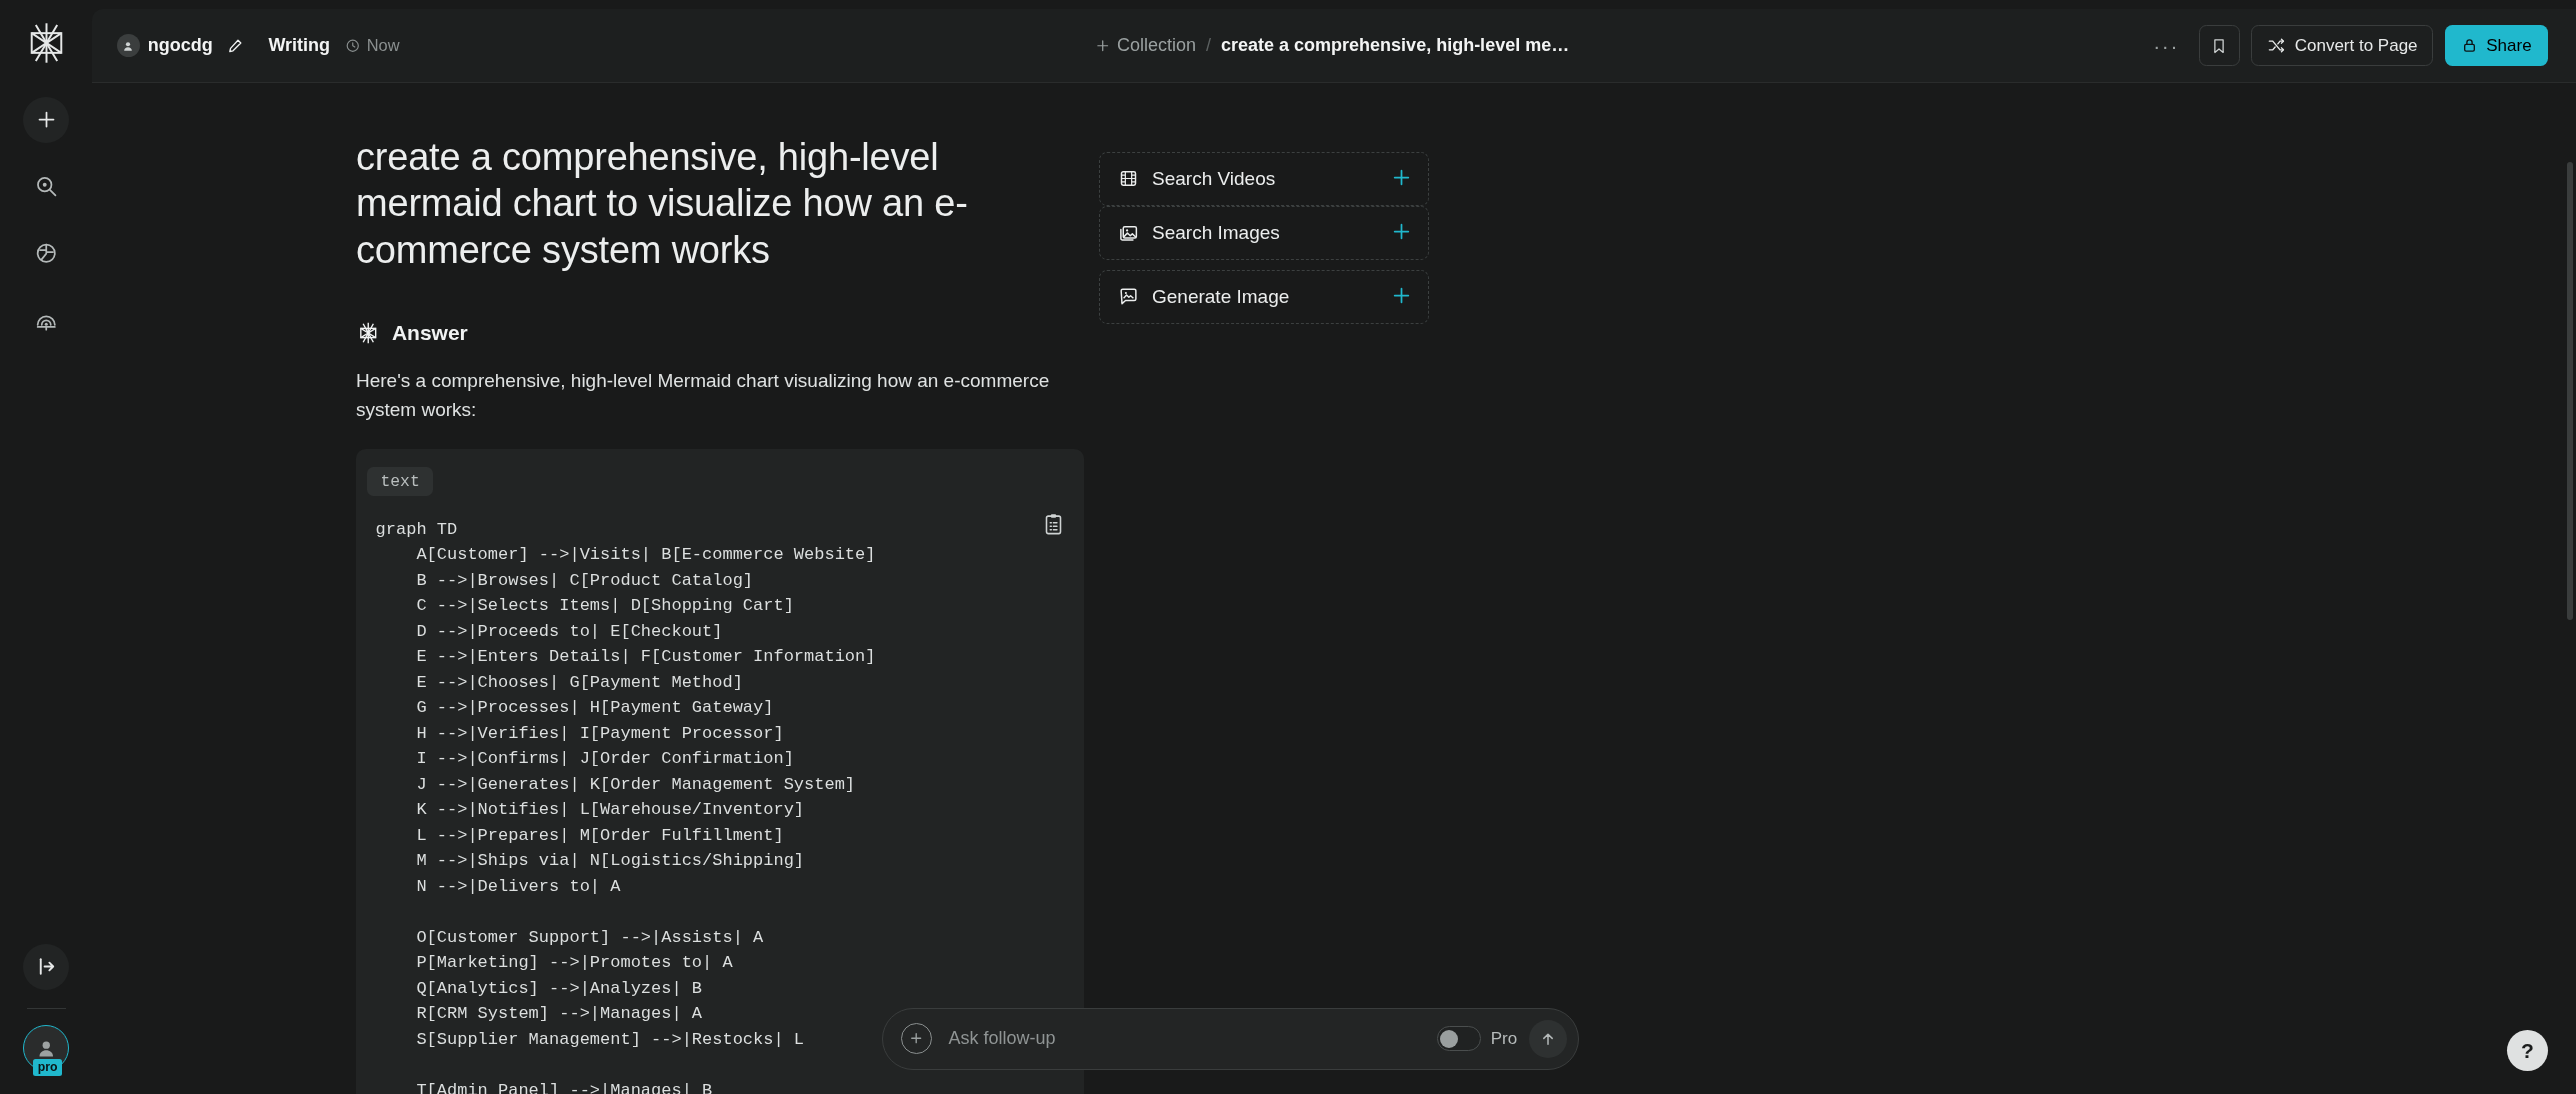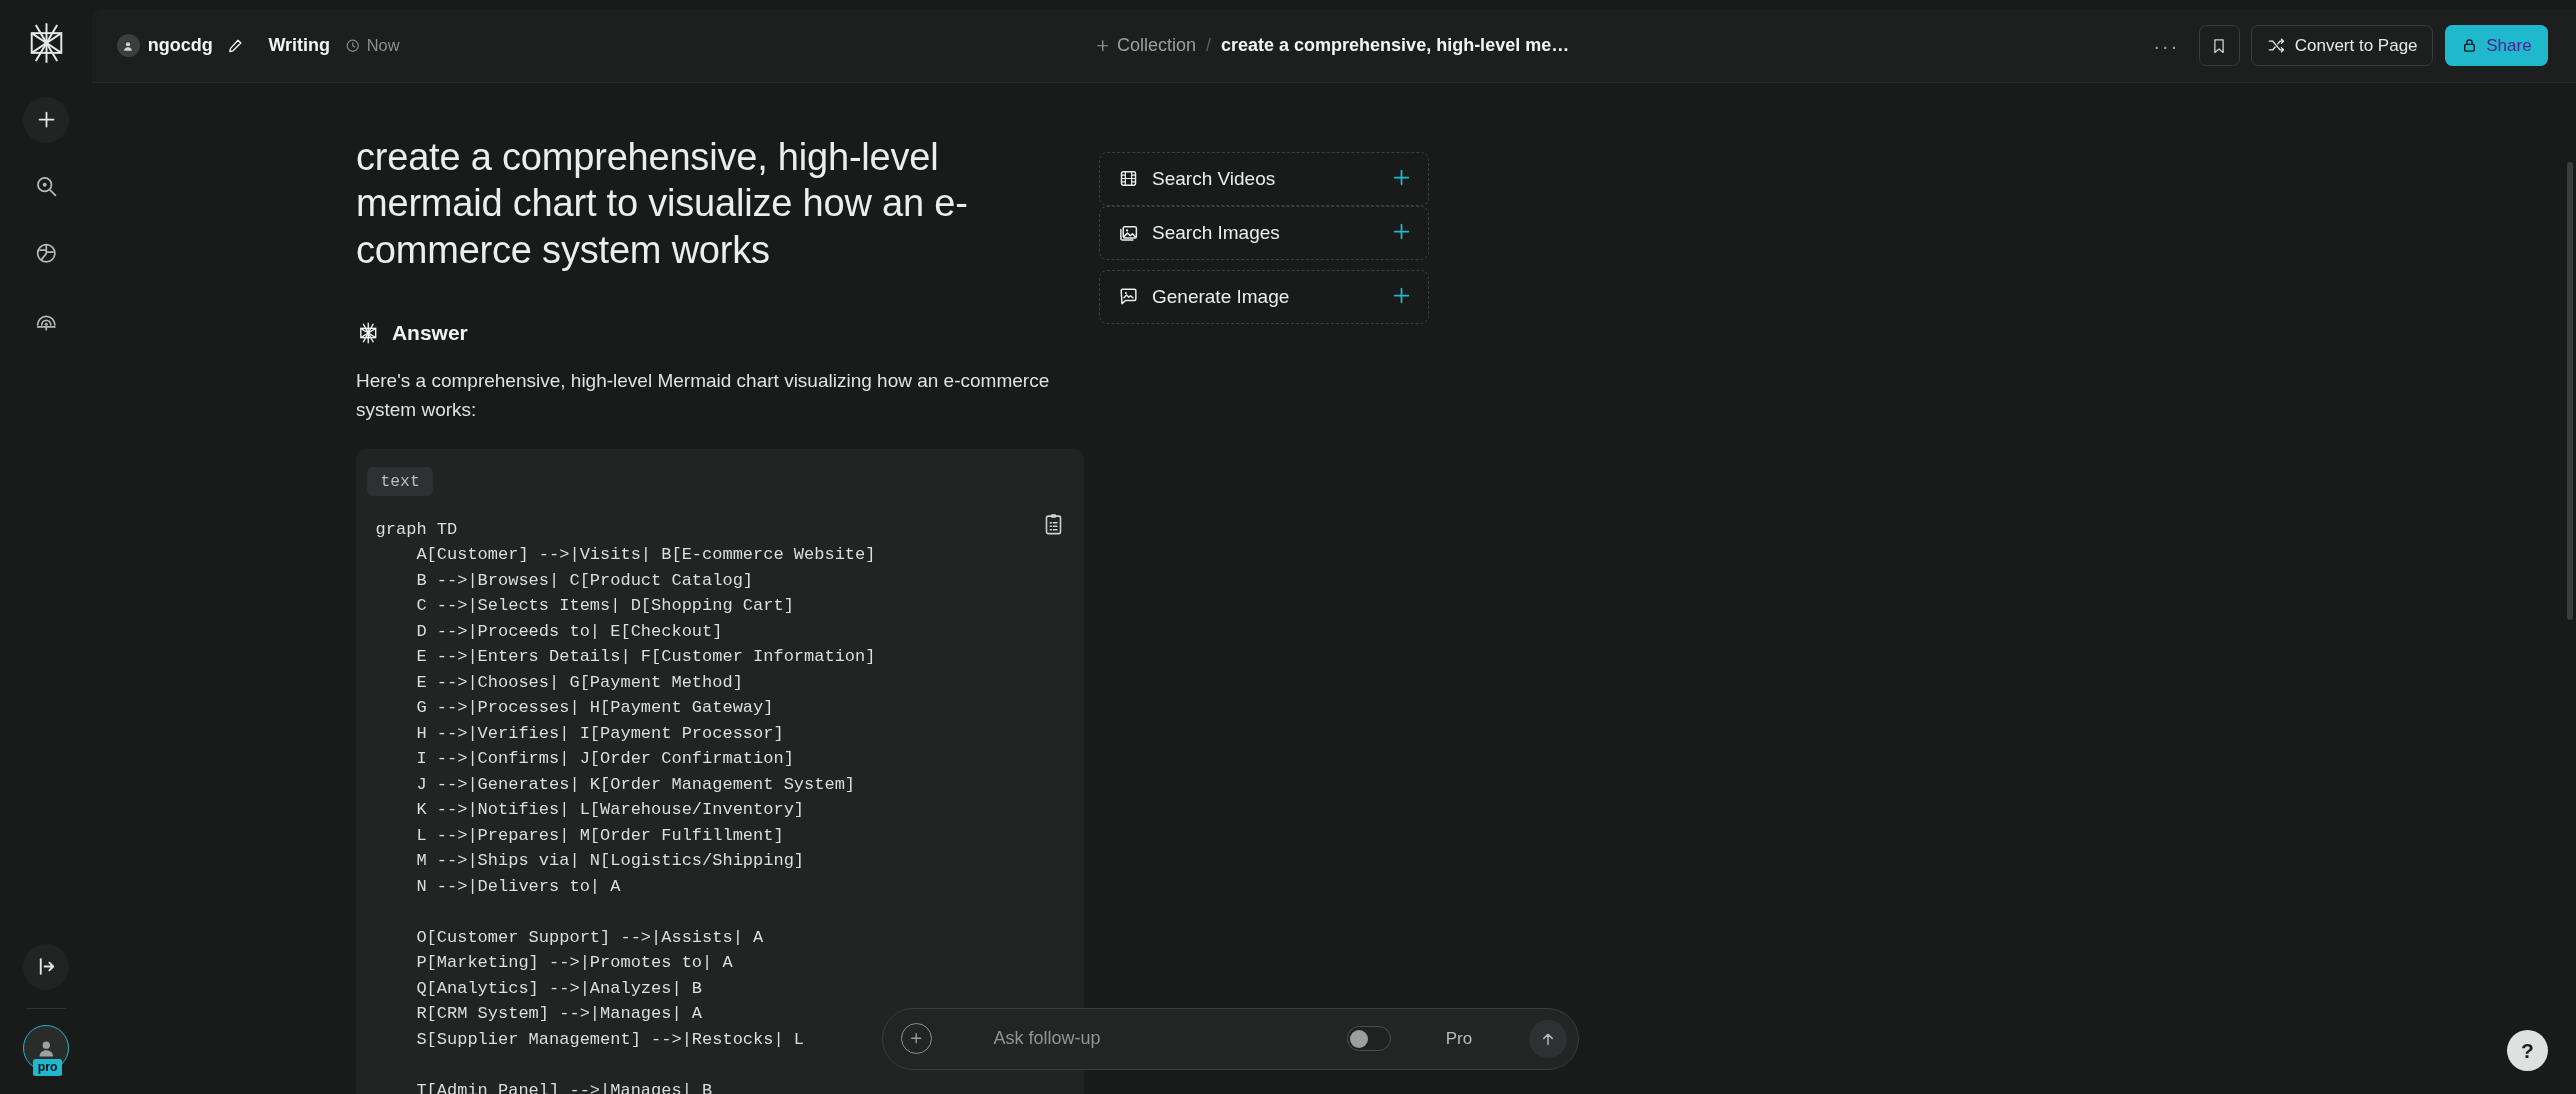--- a/index.html
+++ b/index.html
@@ -106,21 +106,21 @@
     height: 41px; border: 0.8px solid #3a3d3d; border-radius: 7.4px;
     display: flex; align-items: center; gap: 9px; padding: 0 14.7px;
     cursor: pointer; background: transparent;
   }
   .pill-btn span { color: #e7e9e9; font-size: 17px; }
   .share-btn {
     height: 41px; border-radius: 7.4px; background: #20b8cd;
     display: flex; align-items: center; gap: 8.2px; padding: 0 16.4px;
     cursor: pointer;
   }
-  .share-btn span { color: #4c1d95; font-size: 17px; font-weight: 400; }
+  .share-btn span { color: #000000; font-size: 17px; font-weight: 400; }
 
   
   .content {
     flex: 1; display: flex; justify-content: center;
     overflow: hidden; position: relative;
     background: #191a1a;
   }
   .content-inner {
     width: 1956px; display: flex; gap: 27px;
     padding-top: 51px;
@@ -189,21 +189,20 @@
   .followup {
     position: absolute;
     left: 790px; bottom: 24.5px;
     width: 697px; height: 62px;
     background: #232525;
     border: 0.8px solid #3a3d3d;
     border-radius: 31px;
     display: flex; align-items: center;
     padding: 0 11.4px 0 18px;
     z-index: 20;
-    gap: 45px;
   }
   .fu-plus {
     width: 31px; height: 31px; border-radius: 50%;
     border: 1.3px solid #8a8f8f;
     display: flex; align-items: center; justify-content: center;
     cursor: pointer; flex: 0 0 31px;
   }
   .fu-input {
     flex: 1; background: transparent; border: none; outline: none;
     color: #e5e8e8; font-size: 18px; margin-left: 16.4px;

